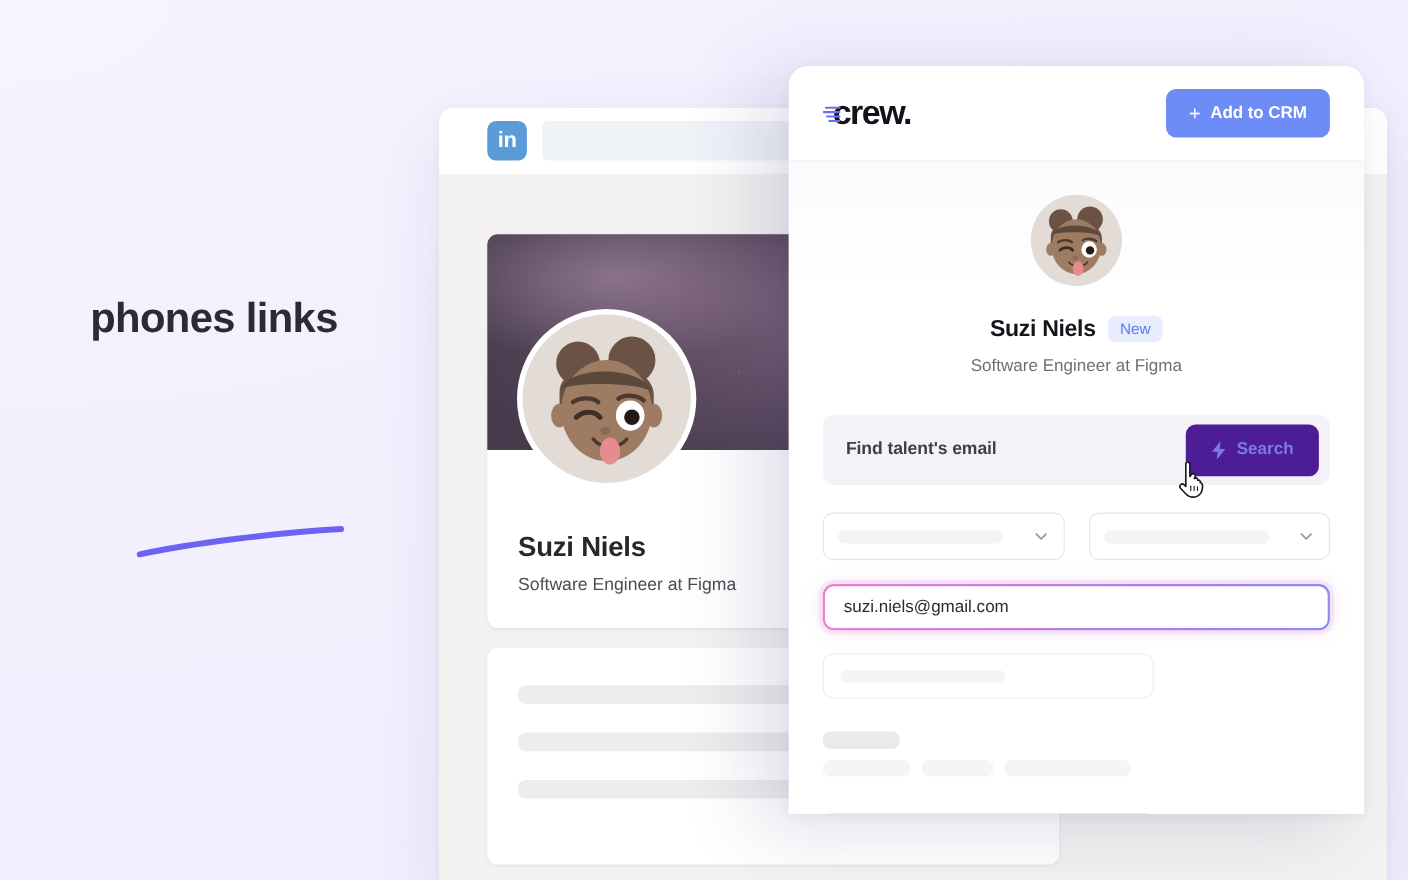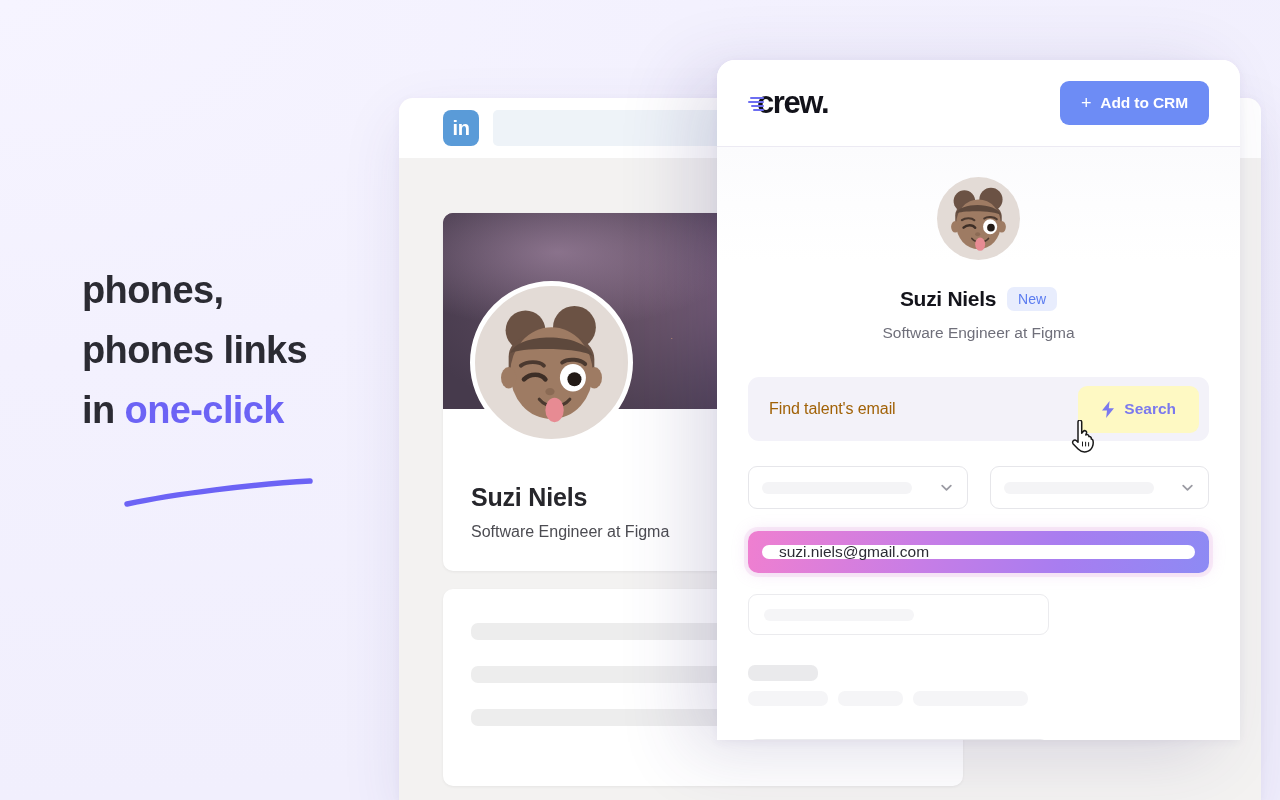--- a/index.html
+++ b/index.html
@@ -198,24 +198,24 @@
   .profile-role { font-size:15.5px; color:#6f6f7a; margin-top:13px; }
 
   .find-row {
     margin-top:35px;
     background:#f3f2f9;
     border-radius:11px;
     height:64px;
     display:flex; align-items:center; justify-content:space-between;
     padding:0 10px 0 21px;
   }
-  .find-label { font-size:16px; font-weight:400; color:#a16207; letter-spacing:-0.1px; }
+  .find-label { font-size:16px; font-weight:700; color:#404040; letter-spacing:-0.1px; }
   .btn-search {
     display:flex; align-items:center; gap:9px;
-    background:#fef9c3;
+    background:#4c1d95;
     border:none; border-radius:9px;
     height:47px; padding:0 23px;
     color:#7b79ee;
     font-size:15.5px; font-weight:600;
     font-family:inherit;
     cursor:pointer;
   }
 
   .select-row { display:flex; gap:22px; margin-top:25px; }
   .select-box {
@@ -229,21 +229,21 @@
     cursor:pointer;
   }
   .select-box .sk-pill { height:12px; border-radius:6px; background:#f4f4f6; flex:1; max-width:150px; }
   .chev { width:13px; height:13px; flex:none; }
 
   .email-field {
     margin-top:22px;
     position:relative;
     height:42px;
     border-radius:10px;
-    padding:14px;
+    padding:2px;
     background:linear-gradient(100deg,#ef7fd0 0%, #c77de6 38%, #a87df0 68%, #8d8af4 100%);
     box-shadow:0 0 0 4px rgba(226,150,215,.16), 0 0 16px rgba(212,140,220,.25);
   }
   .email-inner {
     width:100%; height:100%;
     background:#fff;
     border-radius:8px;
     display:flex; align-items:center;
     padding:0 17px;
   }
@@ -266,23 +266,21 @@
 
   
   .cursor { position:absolute; left:1069px; top:420px; width:30px; height:34px; pointer-events:none; z-index:50; }
 </style>
 </head>
 <body>
 
 <div id="stage">
 
   <div class="headline">
-    <div>phones,</div>
     <div>phones links</div>
-    <div><span>in </span><span class="accent">one-click</span></div>
   </div>
   <svg class="underline-svg" viewBox="0 0 190 30">
     <path d="M3 26 C50 16, 130 6, 186 3" stroke="#6c63f5" stroke-width="5.5" stroke-linecap="round" fill="none"></path>
   </svg>
 
   <div class="li-window">
     <div class="li-topbar">
       <div class="li-logo">
           <span>in</span>
         </div>

